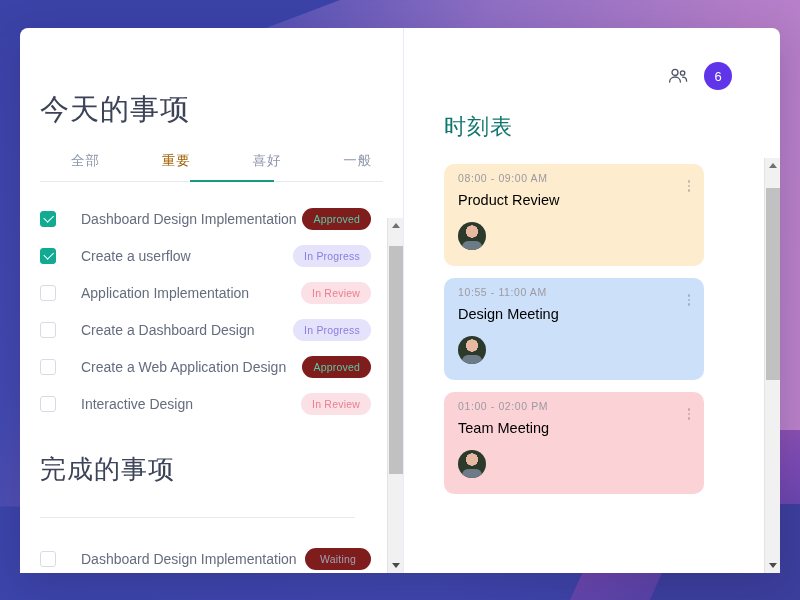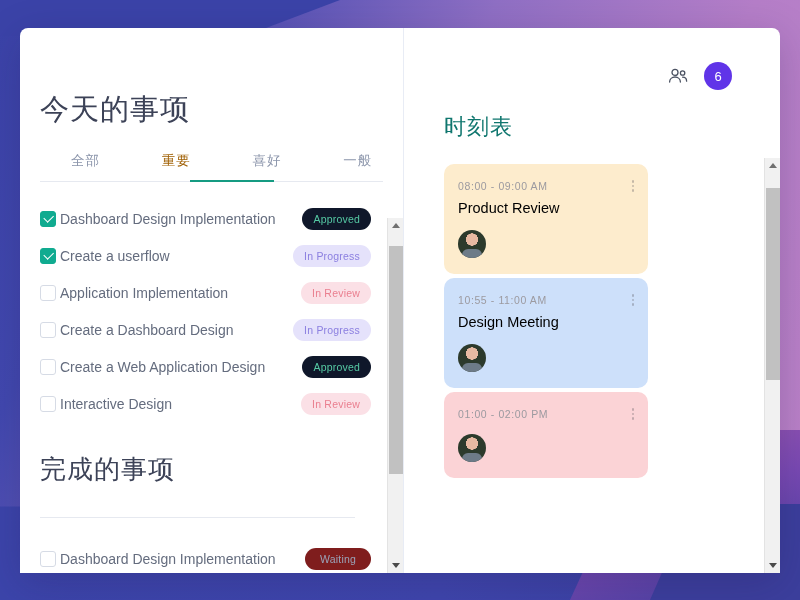--- a/index.html
+++ b/index.html
@@ -82,28 +82,28 @@
     flex: 0 0 auto; display: flex; align-items: center; justify-content: center;
     cursor: pointer;
   }
   .cbox.checked { background: #10ab90; border-color: #10ab90; }
   .cbox.checked::after {
     content: ""; width: 8px; height: 4.5px;
     border-left: 1.8px solid #fff; border-bottom: 1.8px solid #fff;
     transform: rotate(-45deg) translate(1px,-1px);
   }
   .task-label {
-    flex: 1; margin-left: 4px; font-size: 14px; color: #646c7e;
+    flex: 1; margin-left: 25px; font-size: 14px; color: #646c7e;
     white-space: nowrap; overflow: hidden;
   }
   .badge {
     font-size: 10.5px; padding: 5px 11px; border-radius: 11px;
     white-space: nowrap; letter-spacing: .2px; min-width: 66px; text-align: center;
   }
-  .badge-approved  { background:#0f172a; color:#55c9a4; }
+  .badge-approved  { background:#7f1d1d; color:#55c9a4; }
   .badge-progress  { background:#e5e2fb; color:#8b7fe0; }
   .badge-review    { background:#fbe0e6; color:#ea7f8f; }
   .badge-waiting   { background:#7f1d1d; color:#9aa3b8; }
 
   .section-title-2 {
     font-size: 26px; color: #3c4257; letter-spacing: 1px;
     padding: 30px 0 0 0;
   }
   .divider { height: 1px; background: #e6e9f0; margin: 30px 20px 0 0; }
 
@@ -136,22 +136,22 @@
     width: 28px; height: 28px; border-radius: 50%; background: #6034e8;
     color: #fff; font-size: 13px; display: flex; align-items: center;
     justify-content: center; cursor: pointer;
   }
   .sched-title {
     font-size: 22px; color: #0f766e; letter-spacing: 1px;
     padding: 22px 0 0 40px;
   }
   .cards { padding: 22px 0 0 40px; }
   .sched-card {
-    width: 204px; border-radius: 10px; padding: 16px 16px 16px 14px;
-    margin-bottom: 4px; position: relative;
+    width: 260px; border-radius: 10px; padding: 8px 16px 16px 14px;
+    margin-bottom: 12px; position: relative;
   }
   .card-cream { background: #fdeccd; }
   .card-blue  { background: #cde0fa; }
   .card-pink  { background: #fbd3d6; }
   .card-time { font-size: 10.5px; color: #9c9aa0; letter-spacing: .6px; }
   .card-title { font-size: 14.5px; color: #000000; margin-top: 8px; }
   .avatar {
     width: 28px; height: 28px; border-radius: 50%; margin-top: 14px;
     background: radial-gradient(circle at 50% 34%, #e7b9a2 0 26%, #2c3a2c 27% 100%);
     position: relative; overflow: hidden;
@@ -289,20 +289,21 @@
         <div class="avatar"></div>
         <div class="dots">
             <i></i>
             <i></i>
             <i></i>
           </div>
       </div>
 
       <div class="sched-card card-pink">
         <div class="card-time">01:00 - 02:00 PM</div>
+        <div class="card-title">Team Meeting</div>
         <div class="avatar"></div>
         <div class="dots">
             <i></i>
             <i></i>
             <i></i>
           </div>
       </div>
     </div>
 
     <div class="sbar sbar-right">

